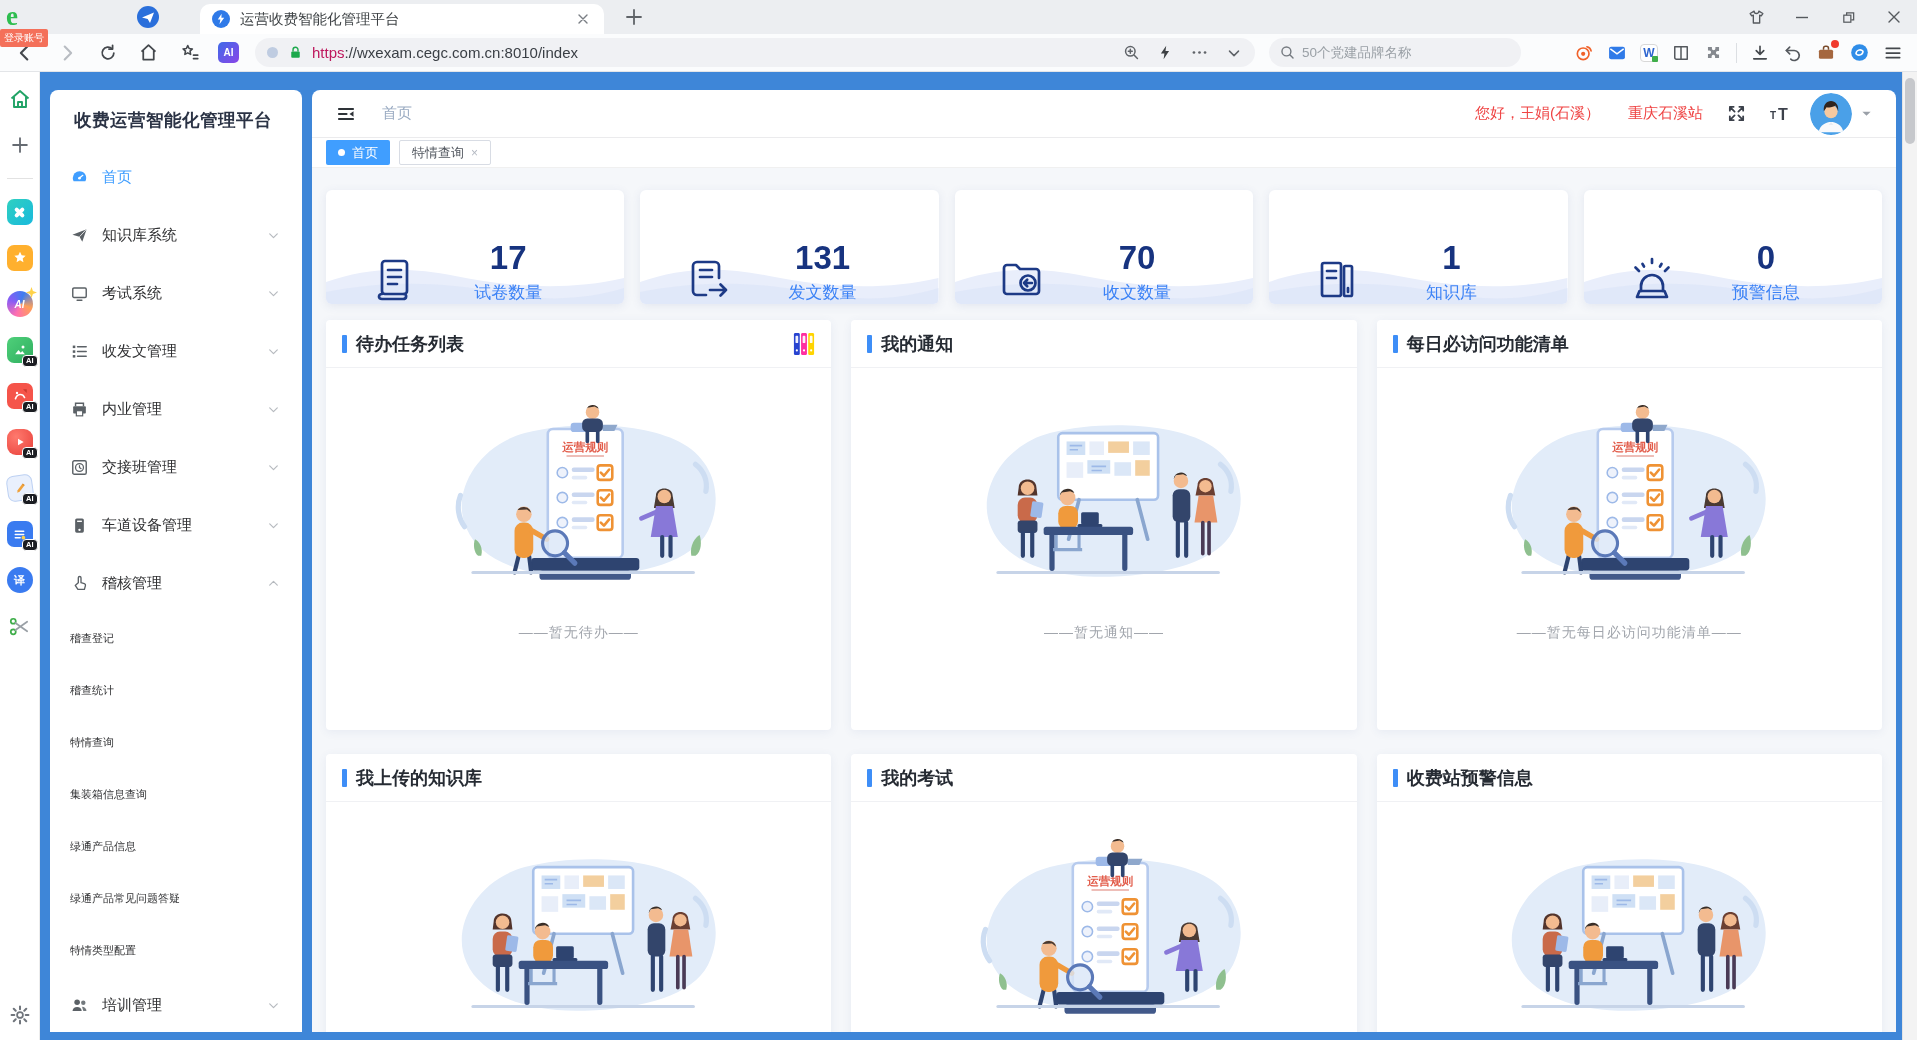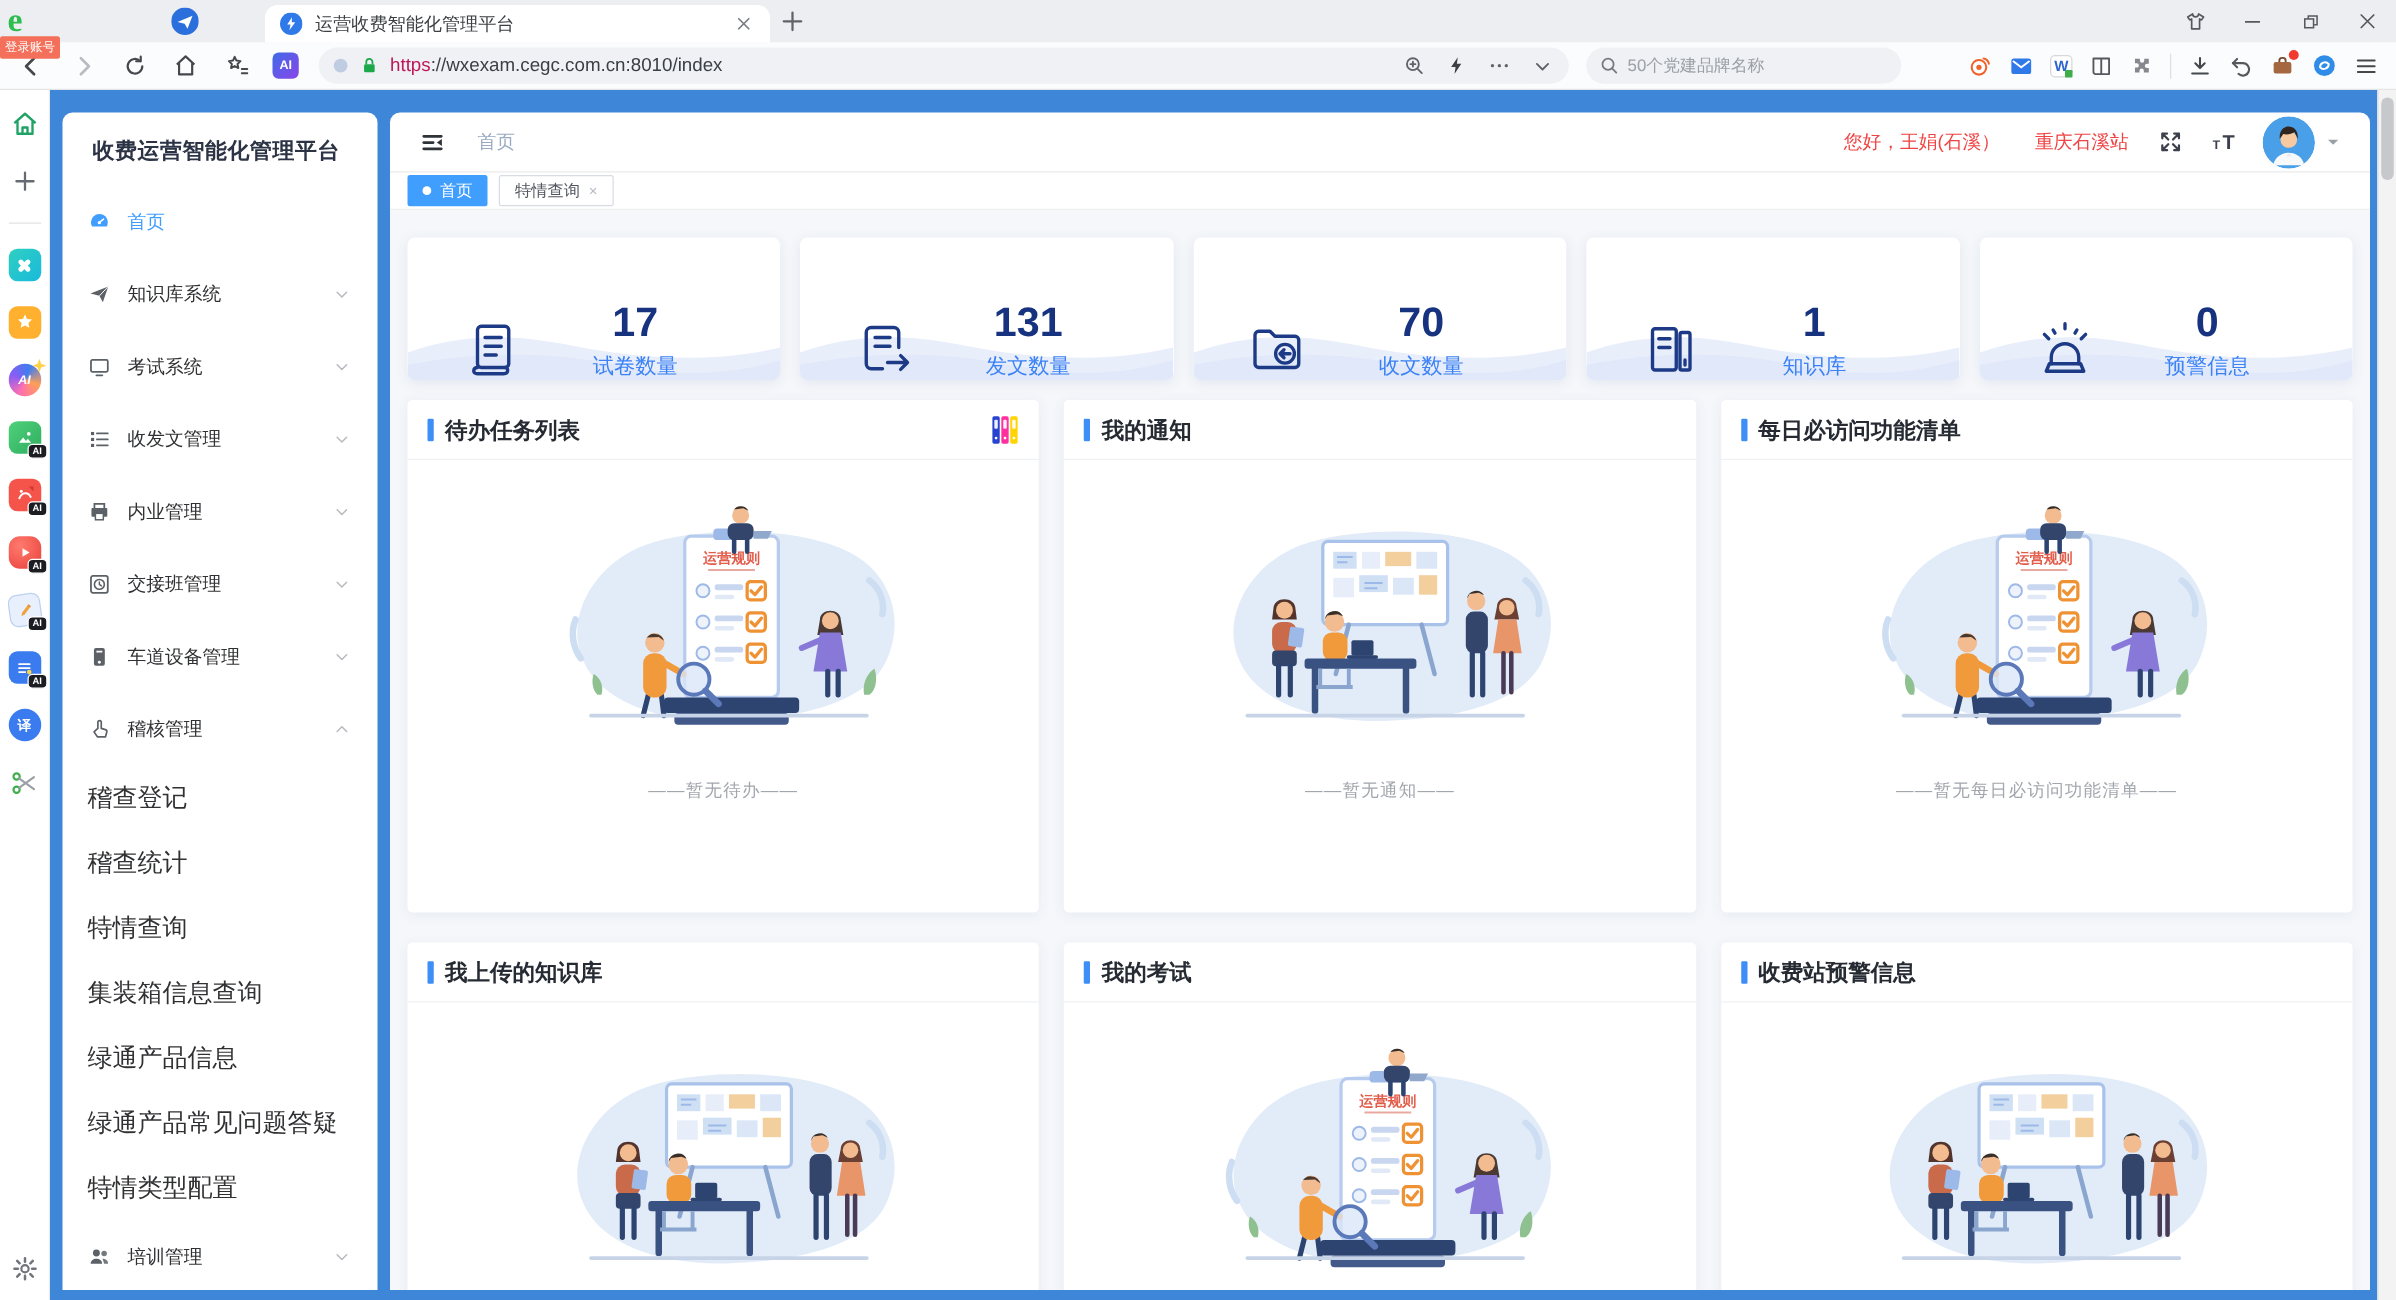--- a/index.html
+++ b/index.html
@@ -5,21 +5,21 @@
 *{box-sizing:border-box;margin:0;padding:0}
 html,body{width:1917px;height:1040px;overflow:hidden}
 body{font-family:"Liberation Sans","DejaVu Sans",sans-serif}
 .page{position:relative;width:1917px;height:1040px;background:#fff;overflow:hidden}
 
 
 .tabstrip{position:absolute;left:0;top:0;right:0;height:34px;background:#eceef1}
 .logo{position:absolute;left:6px;top:1px;font-size:27px;font-weight:bold;color:#2ebd4f;font-family:"Liberation Serif",serif;cursor:pointer}
 .login-badge{position:absolute;left:0;top:29px;z-index:20;background:#f4705a;color:#fff;font-size:10px;padding:2px 4px;border-radius:2px;cursor:pointer;white-space:nowrap}
 .send-circle{position:absolute;left:137px;top:6px;width:22px;height:22px;cursor:pointer}
-.browser-tab{position:absolute;left:212px;top:4px;width:404px;height:30px;background:#fff;border-radius:10px 10px 0 0;display:flex;align-items:center;padding:0 12px;cursor:pointer}
+.browser-tab{position:absolute;left:200px;top:4px;width:404px;height:30px;background:#fff;border-radius:10px 10px 0 0;display:flex;align-items:center;padding:0 12px;cursor:pointer}
 .favicon{width:18px;height:18px;flex:0 0 auto}
 .tab-title{flex:1;margin-left:10px;font-size:14.5px;color:#3c4043;white-space:nowrap;overflow:hidden}
 .tab-close{width:18px;height:18px;display:flex;align-items:center;justify-content:center;cursor:pointer}
 .newtab{position:absolute;left:624px;top:7px;width:20px;height:20px;cursor:pointer}
 .win-controls{position:absolute;right:0;top:0;height:34px;display:flex}
 .win-btn{width:46px;height:34px;display:flex;align-items:center;justify-content:center;cursor:pointer}
 
 .toolbar{position:absolute;left:0;top:34px;right:0;height:38px;background:#fbfcfd;border-bottom:1px solid #e3e5e8;display:flex;align-items:center}
 .tbi{display:flex;align-items:center;justify-content:center;cursor:pointer;flex:0 0 auto}
 .urlbar{margin-left:16px;width:1000px;height:29px;background:#f0f1f4;border-radius:15px;display:flex;align-items:center;padding:0 12px;cursor:text}
@@ -50,21 +50,21 @@
 
 
 .app{position:absolute;left:40px;top:72px;right:15px;bottom:0;background:#3e86d8;padding:18px 6px 8px 10px;display:flex}
 .sidebar{width:252px;background:#fff;border-radius:8px 8px 0 0;padding-top:18px;display:flex;flex-direction:column;overflow:hidden;flex:0 0 auto}
 .sidebar-title{padding-left:24px;font-size:17.5px;font-weight:bold;color:#2b3345;letter-spacing:.5px;margin-bottom:16px;white-space:nowrap}
 .menu{flex:1;overflow:hidden}
 .menu-item{height:58px;display:flex;align-items:center;padding:0 22px 0 20px;font-size:15px;color:#303133;cursor:pointer;white-space:nowrap}
 .menu-item .mi-icon{width:19px;height:19px;margin-right:13px;color:#5b6166;flex:0 0 auto}
 .menu-item.active{color:#409eff}
 .menu-item.active .mi-icon{color:#409eff}
-.menu-item.sub{height:52px;font-size:20px}
+.menu-item.sub{height:52px;font-size:11px}
 .mi-chevron{margin-left:auto;color:#b6babf;display:flex}
 
 .content{flex:1;margin-left:10px;background:#fff;border-radius:8px 8px 0 0;display:flex;flex-direction:column;overflow:hidden}
 .content-header{height:48px;display:flex;align-items:center;padding:0 24px;border-bottom:1px solid #ececee;flex:0 0 auto}
 .collapse-btn{cursor:pointer;display:flex}
 .breadcrumb{margin-left:26px;font-size:15px;color:#9aabc2}
 .header-right{margin-left:auto;display:flex;align-items:center}
 .greeting,.station{font-size:15px;color:#ef4444;white-space:nowrap}
 .station{margin-left:28px}
 .hicon{margin-left:24px;cursor:pointer;display:flex}

